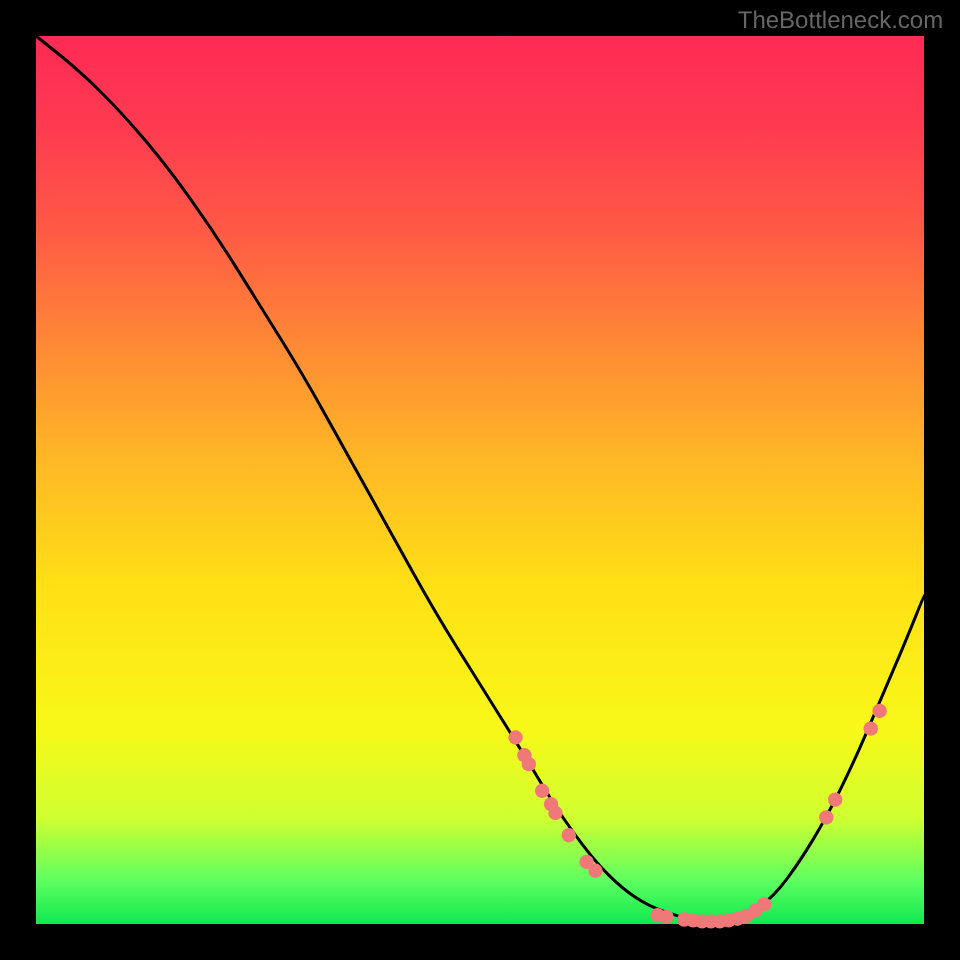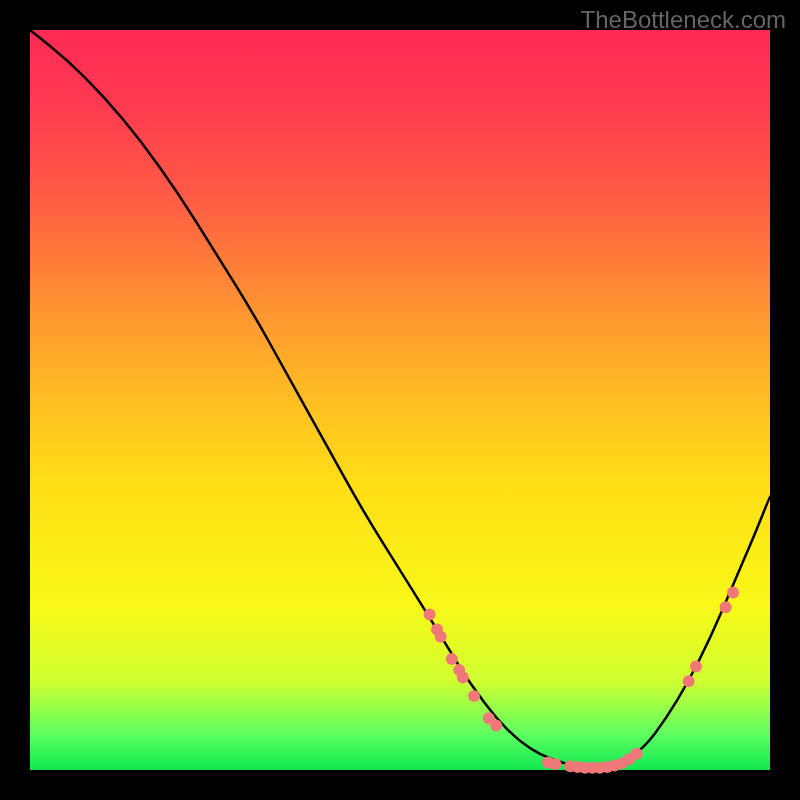--- a/index.html
+++ b/index.html
@@ -8,21 +8,21 @@
     height: 800px;
     background: #000;
     position: relative;
     font-family: Arial, sans-serif;
   }
   .watermark {
     position: absolute;
     top: 6px;
     right: 14px;
     color: #666;
-    font-size: 24px;
+    font-size: 20px;
     font-weight: 500;
     z-index: 10;
   }
   .plot-area {
     position: absolute;
     left: 30px;
     top: 30px;
     width: 740px;
     height: 740px;
   }

